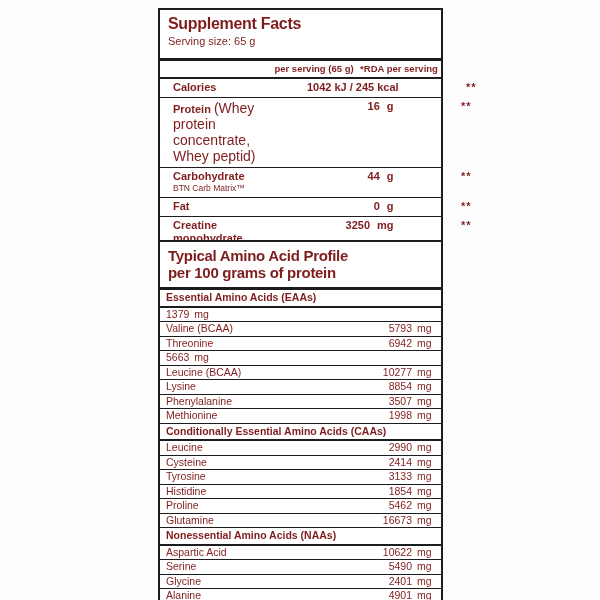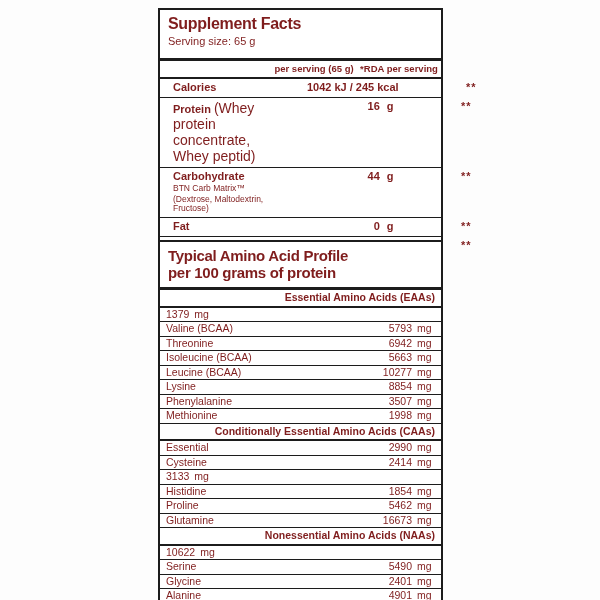--- a/index.html
+++ b/index.html
@@ -43,21 +43,21 @@
 
   
   .aa-head { padding:5px 8px 6px; border-bottom:3px solid #1c1c1c;
              font-size:15px; line-height:17px; font-weight:bold; letter-spacing:-0.3px; }
   .aa-row { display:flex; align-items:center; border-bottom:1px solid #1c1c1c;
             padding:1px 6px; font-size:10.5px; line-height:11.5px; }
   .aa-row:last-child { border-bottom:none; }
   .aa-row .aname { flex:1; }
   .aa-row .aamt  { text-align:right; }
   .aa-row .aunit { flex:0 0 18px; text-align:left; margin-left:5px; }
-  .aa-row.section { font-weight:bold; border-bottom-width:2px; padding-top:2px; padding-bottom:2px;text-align:right; }
+  .aa-row.section { font-weight:bold; border-bottom-width:2px; padding-top:2px; padding-bottom:2px; }
 </style>
 </head>
 <body>
 
 <div class="canvas">
 
   <section class="panel" id="sf-panel">
     <header class="sf-head">
       <div class="sf-title">Supplement Facts</div>
       <div class="sf-serving">Serving size: 65 g</div>
@@ -77,21 +77,21 @@
         </div>
         <div class="sf-row">
           <div class="c-name"><span class="rname">Protein</span><span class="rnote">(Whey protein concentrate, Whey peptid)</span></div>
           <div class="c-val">
             <span class="vamt">16</span>
             <span class="vunit">g</span>
           </div>
           <div class="c-rda">**</div>
         </div>
         <div class="sf-row">
-          <div class="c-name"><span class="rname">Carbohydrate</span><div class="rsub">BTN Carb Matrix™</div><div class="rsub">(Dextrose, Maltodextrin, Fructose)</div></div>
+          <div class="c-name"><span class="rname">Carbohydrate</span><div class="rsub">BTN Carb Matrix™</div></div>
           <div class="c-val">
             <span class="vamt">44</span>
             <span class="vunit">g</span>
           </div>
           <div class="c-rda">**</div>
         </div>
         <div class="sf-row">
           <div class="c-name"><span class="rname">Fat</span></div>
           <div class="c-val">
             <span class="vamt">0</span>
@@ -131,21 +131,20 @@
           <span class="aname">Valine (BCAA)</span>
           <span class="aamt">5793</span>
           <span class="aunit">mg</span>
         </div>
         <div class="aa-row">
           <span class="aname">Threonine</span>
           <span class="aamt">6942</span>
           <span class="aunit">mg</span>
         </div>
         <div class="aa-row">
-          <span class="aname">Isoleucine (BCAA)</span>
           <span class="aamt">5663</span>
           <span class="aunit">mg</span>
         </div>
         <div class="aa-row">
           <span class="aname">Leucine (BCAA)</span>
           <span class="aamt">10277</span>
           <span class="aunit">mg</span>
         </div>
         <div class="aa-row">
           <span class="aname">Lysine</span>
@@ -159,30 +158,31 @@
         </div>
         <div class="aa-row">
           <span class="aname">Methionine</span>
           <span class="aamt">1998</span>
           <span class="aunit">mg</span>
         </div>
         <div class="aa-row section">
           <span class="aname">Conditionally Essential Amino Acids (CAAs)</span>
         </div>
         <div class="aa-row">
-          <span class="aname">Essential</span>
+          <span class="aname">Leucine</span>
           <span class="aamt">2990</span>
           <span class="aunit">mg</span>
         </div>
         <div class="aa-row">
           <span class="aname">Cysteine</span>
           <span class="aamt">2414</span>
           <span class="aunit">mg</span>
         </div>
         <div class="aa-row">
+          <span class="aname">Tyrosine</span>
           <span class="aamt">3133</span>
           <span class="aunit">mg</span>
         </div>
         <div class="aa-row">
           <span class="aname">Histidine</span>
           <span class="aamt">1854</span>
           <span class="aunit">mg</span>
         </div>
         <div class="aa-row">
           <span class="aname">Proline</span>
@@ -191,20 +191,21 @@
         </div>
         <div class="aa-row">
           <span class="aname">Glutamine</span>
           <span class="aamt">16673</span>
           <span class="aunit">mg</span>
         </div>
         <div class="aa-row section">
           <span class="aname">Nonessential Amino Acids (NAAs)</span>
         </div>
         <div class="aa-row">
+          <span class="aname">Aspartic Acid</span>
           <span class="aamt">10622</span>
           <span class="aunit">mg</span>
         </div>
         <div class="aa-row">
           <span class="aname">Serine</span>
           <span class="aamt">5490</span>
           <span class="aunit">mg</span>
         </div>
         <div class="aa-row">
           <span class="aname">Glycine</span>

